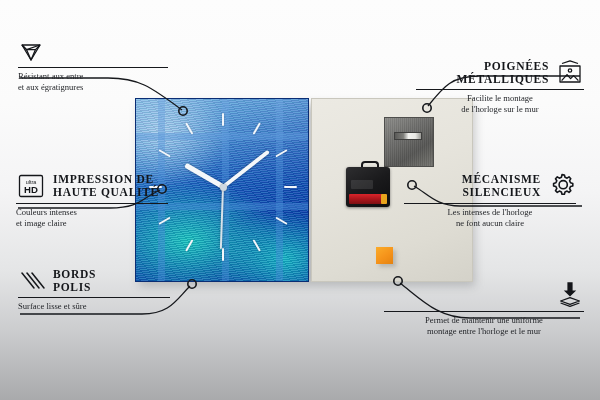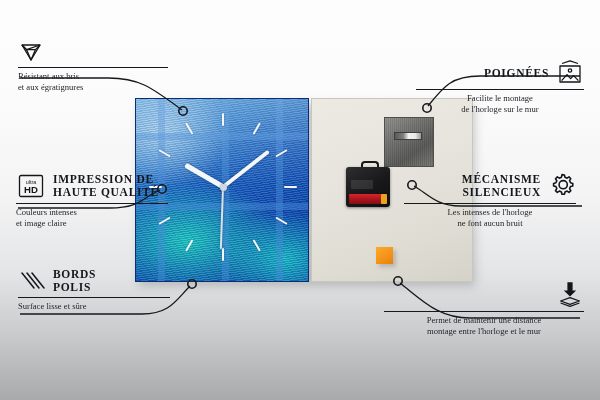--- a/index.html
+++ b/index.html
@@ -308,21 +308,21 @@
       <svg class="icon" width="26" height="24" viewBox="0 0 26 24">
         <g fill="none" stroke="#14161a" stroke-width="1.3" stroke-linejoin="round">
           <path d="M4,5 L22,5 L13,20 Z"></path>
           <path d="M4,5 L8.5,9.6 L22,5"></path>
           <path d="M8.5,9.6 L13,20 L17.5,9.6 L22,5"></path>
           <path d="M4,5 L8.5,9.6 L17.5,9.6"></path>
         </g>
       </svg>
     </div>
     <div class="co-rule" style="width:150px;"></div>
-    <div class="co-desc">Résistant aux bris</div>
+    <div class="co-desc">Résistant aux entre</div>
     <div class="co-desc">et aux égratignures</div>
   </div>
 
   <div class="callout left" style="left:16px; top:172px; width:156px;">
     <div class="co-head">
       <svg class="icon" width="30" height="28" viewBox="0 0 30 28">
         <rect x="3.5" y="3.5" width="23" height="21" rx="1.5" fill="none" stroke="#14161a" stroke-width="1.3"></rect>
         <text x="15" y="12" text-anchor="middle" font-family="Liberation Sans, sans-serif" font-size="5.4" fill="#14161a">ultra</text>
         <text x="15" y="21.4" text-anchor="middle" font-family="Liberation Sans, sans-serif" font-size="9.6" font-weight="bold" fill="#14161a">HD</text>
       </svg>
@@ -351,20 +351,21 @@
       </div>
     </div>
     <div class="co-rule" style="width:152px;"></div>
     <div class="co-desc">Surface lisse et sûre</div>
   </div>
 
   <div class="callout right" style="right:16px; top:40px; width:168px;margin-top:20px;">
     <div class="co-head">
       <div>
         <div class="co-title">POIGNÉES</div>
+        <div class="co-title">MÉTALLIQUES</div>
       </div>
       <svg class="icon" width="28" height="26" viewBox="0 0 28 26">
         <g fill="none" stroke="#14161a" stroke-width="1.3" stroke-linejoin="round">
           <path d="M6,3.5 L14,0.8 L22,3.5"></path>
           <rect x="4" y="6" width="20" height="16"></rect>
           <circle cx="14" cy="10.5" r="1.7"></circle>
           <path d="M5.6,20.6 L11,14.6 L14.6,18.6 L17.6,15.6 L22.4,20.6"></path>
         </g>
       </svg>
     </div>
@@ -387,31 +388,31 @@
                    L17.0,20.0 L16.4,22.3 L14.0,22.3 L13.4,20.0 L11.3,19.1
                    L9.3,20.4 L7.5,18.6 L8.8,16.6 L7.9,14.5 L5.6,13.9
                    L5.6,11.4 L7.9,10.8 L8.8,8.7 L7.5,6.7 L9.3,4.9
                    L11.3,6.2 L13.4,5.3 Z"></path>
           <circle cx="15.2" cy="12.7" r="4.1"></circle>
         </g>
       </svg>
     </div>
     <div class="co-rule" style="width:172px;"></div>
     <div class="co-desc">Les intenses de l'horloge</div>
-    <div class="co-desc">ne font aucun bruit</div>
+    <div class="co-desc">ne font aucun claire</div>
   </div>
 
   <div class="callout right" style="right:16px; top:280px; width:200px;">
     <div class="co-head">
       <svg class="icon" width="28" height="28" viewBox="0 0 28 28">
         <g fill="none" stroke="#14161a" stroke-width="1.3" stroke-linejoin="round">
           <path d="M11.4,2.2 L16.6,2.2 L16.6,10.4 L20.2,10.4 L14,16.4 L7.8,10.4 L11.4,10.4 Z" fill="#14161a" stroke="none"></path>
           <path d="M14,17.6 L23.4,21.0 L14,24.4 L4.6,21.0 Z"></path>
           <path d="M4.6,23.0 L14,26.4 L23.4,23.0"></path>
         </g>
       </svg>
     </div>
     <div class="co-rule" style="width:200px;"></div>
-    <div class="co-desc">Permet de maintenir une distance</div>
+    <div class="co-desc">Permet de maintenir une uniforme</div>
     <div class="co-desc">montage entre l'horloge et le mur</div>
   </div>
 
 </div>
 
 </body></html>

